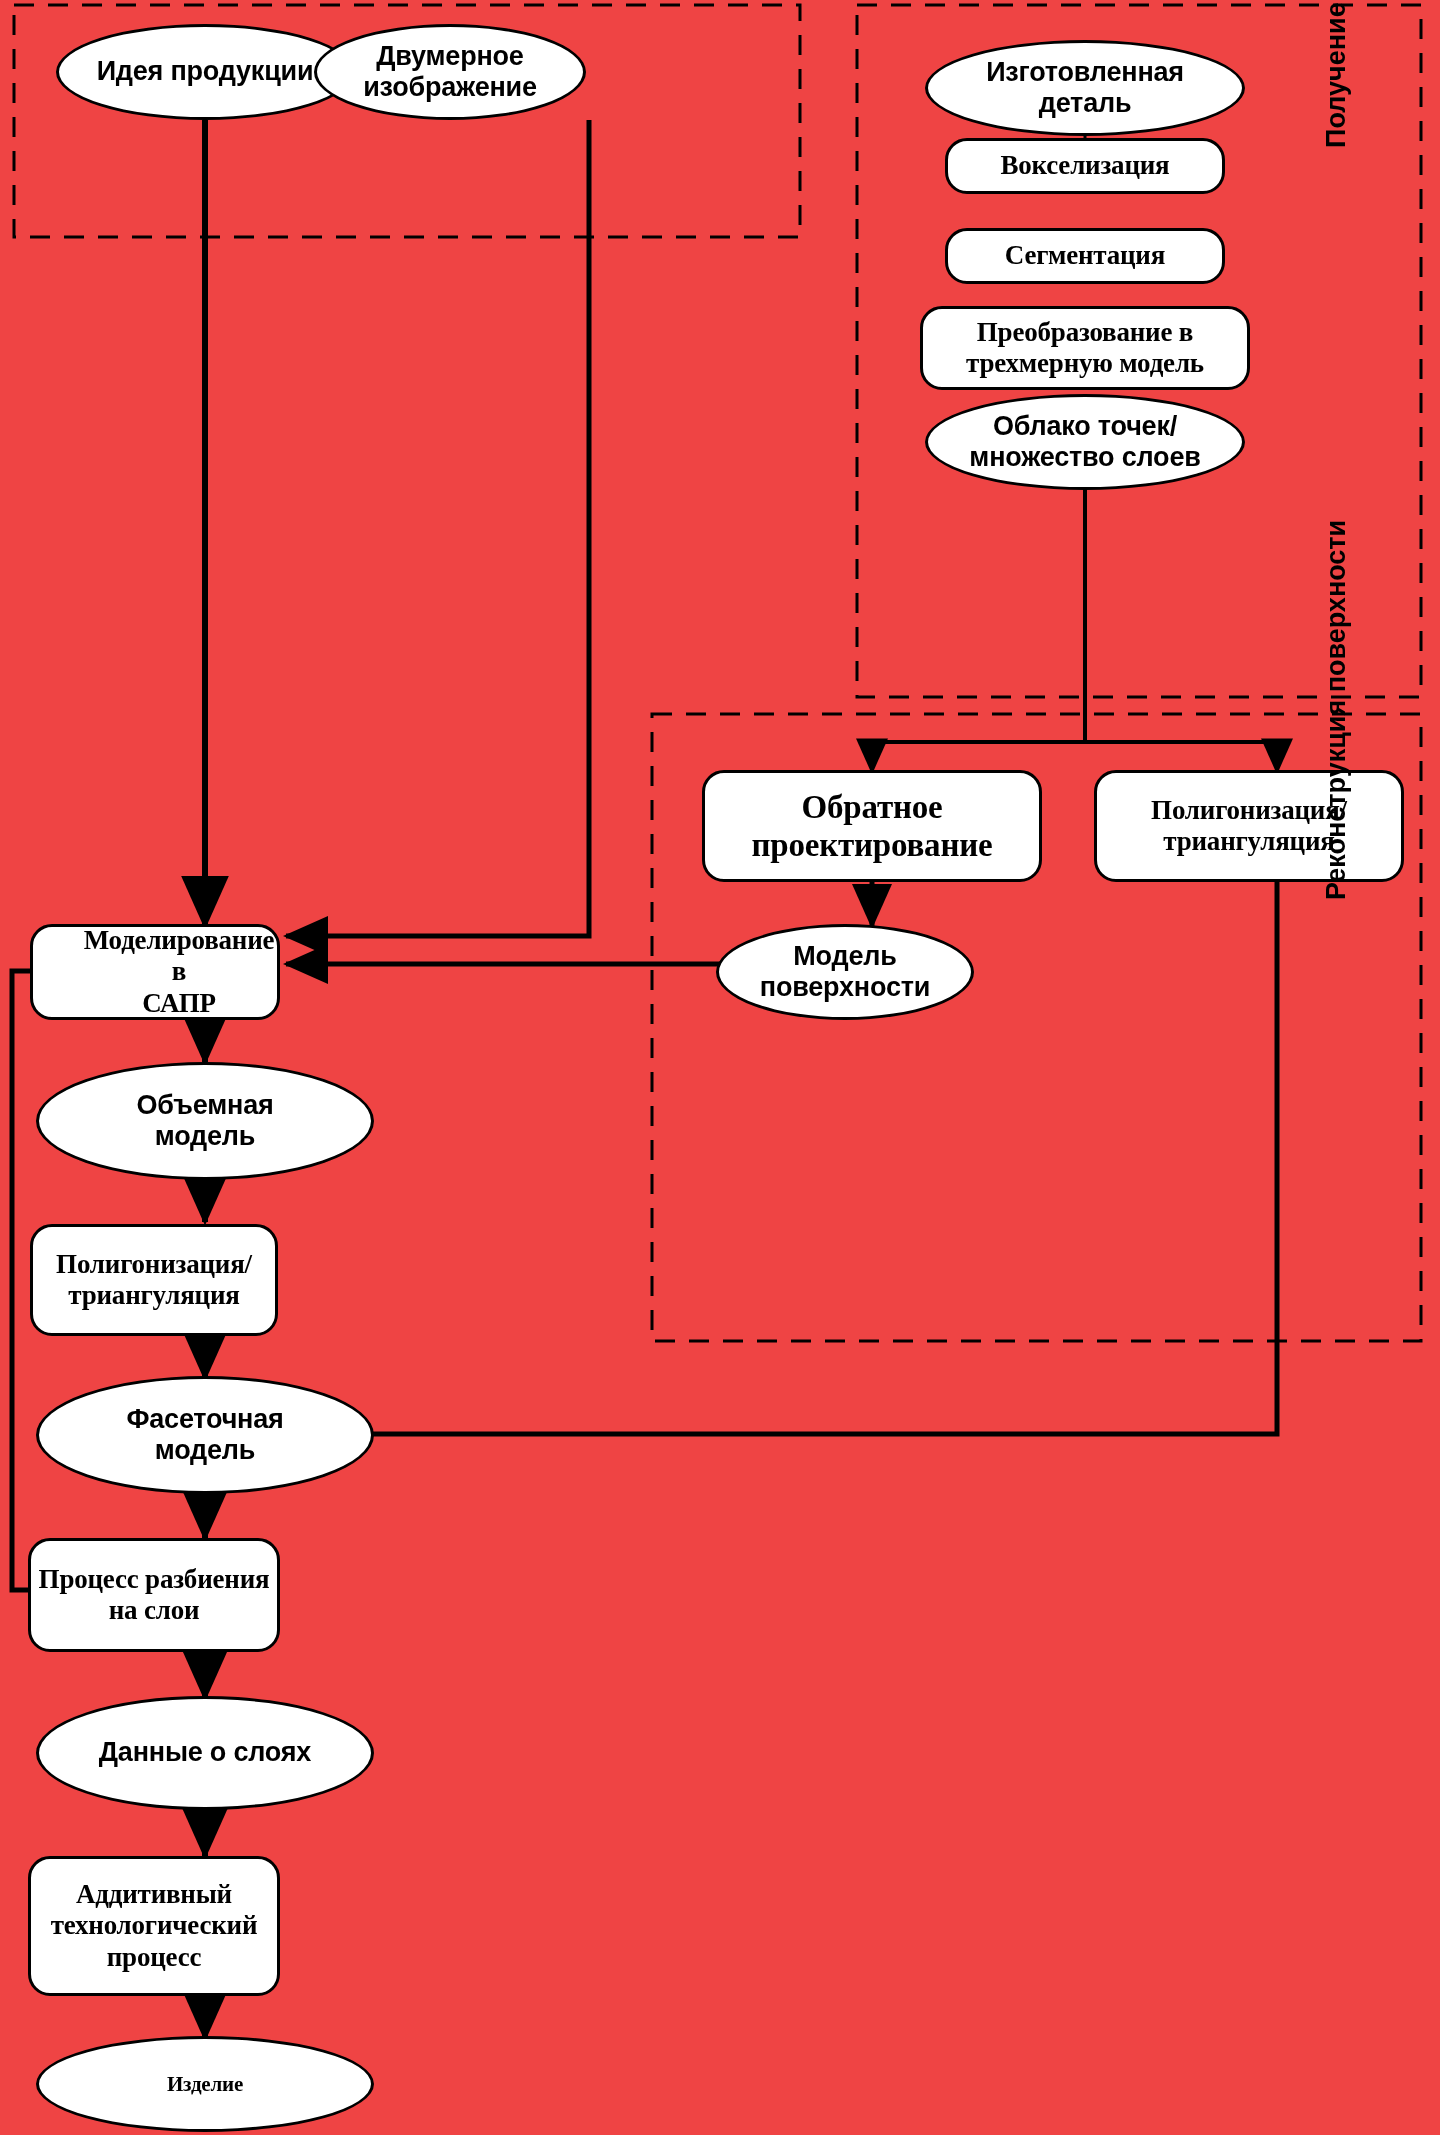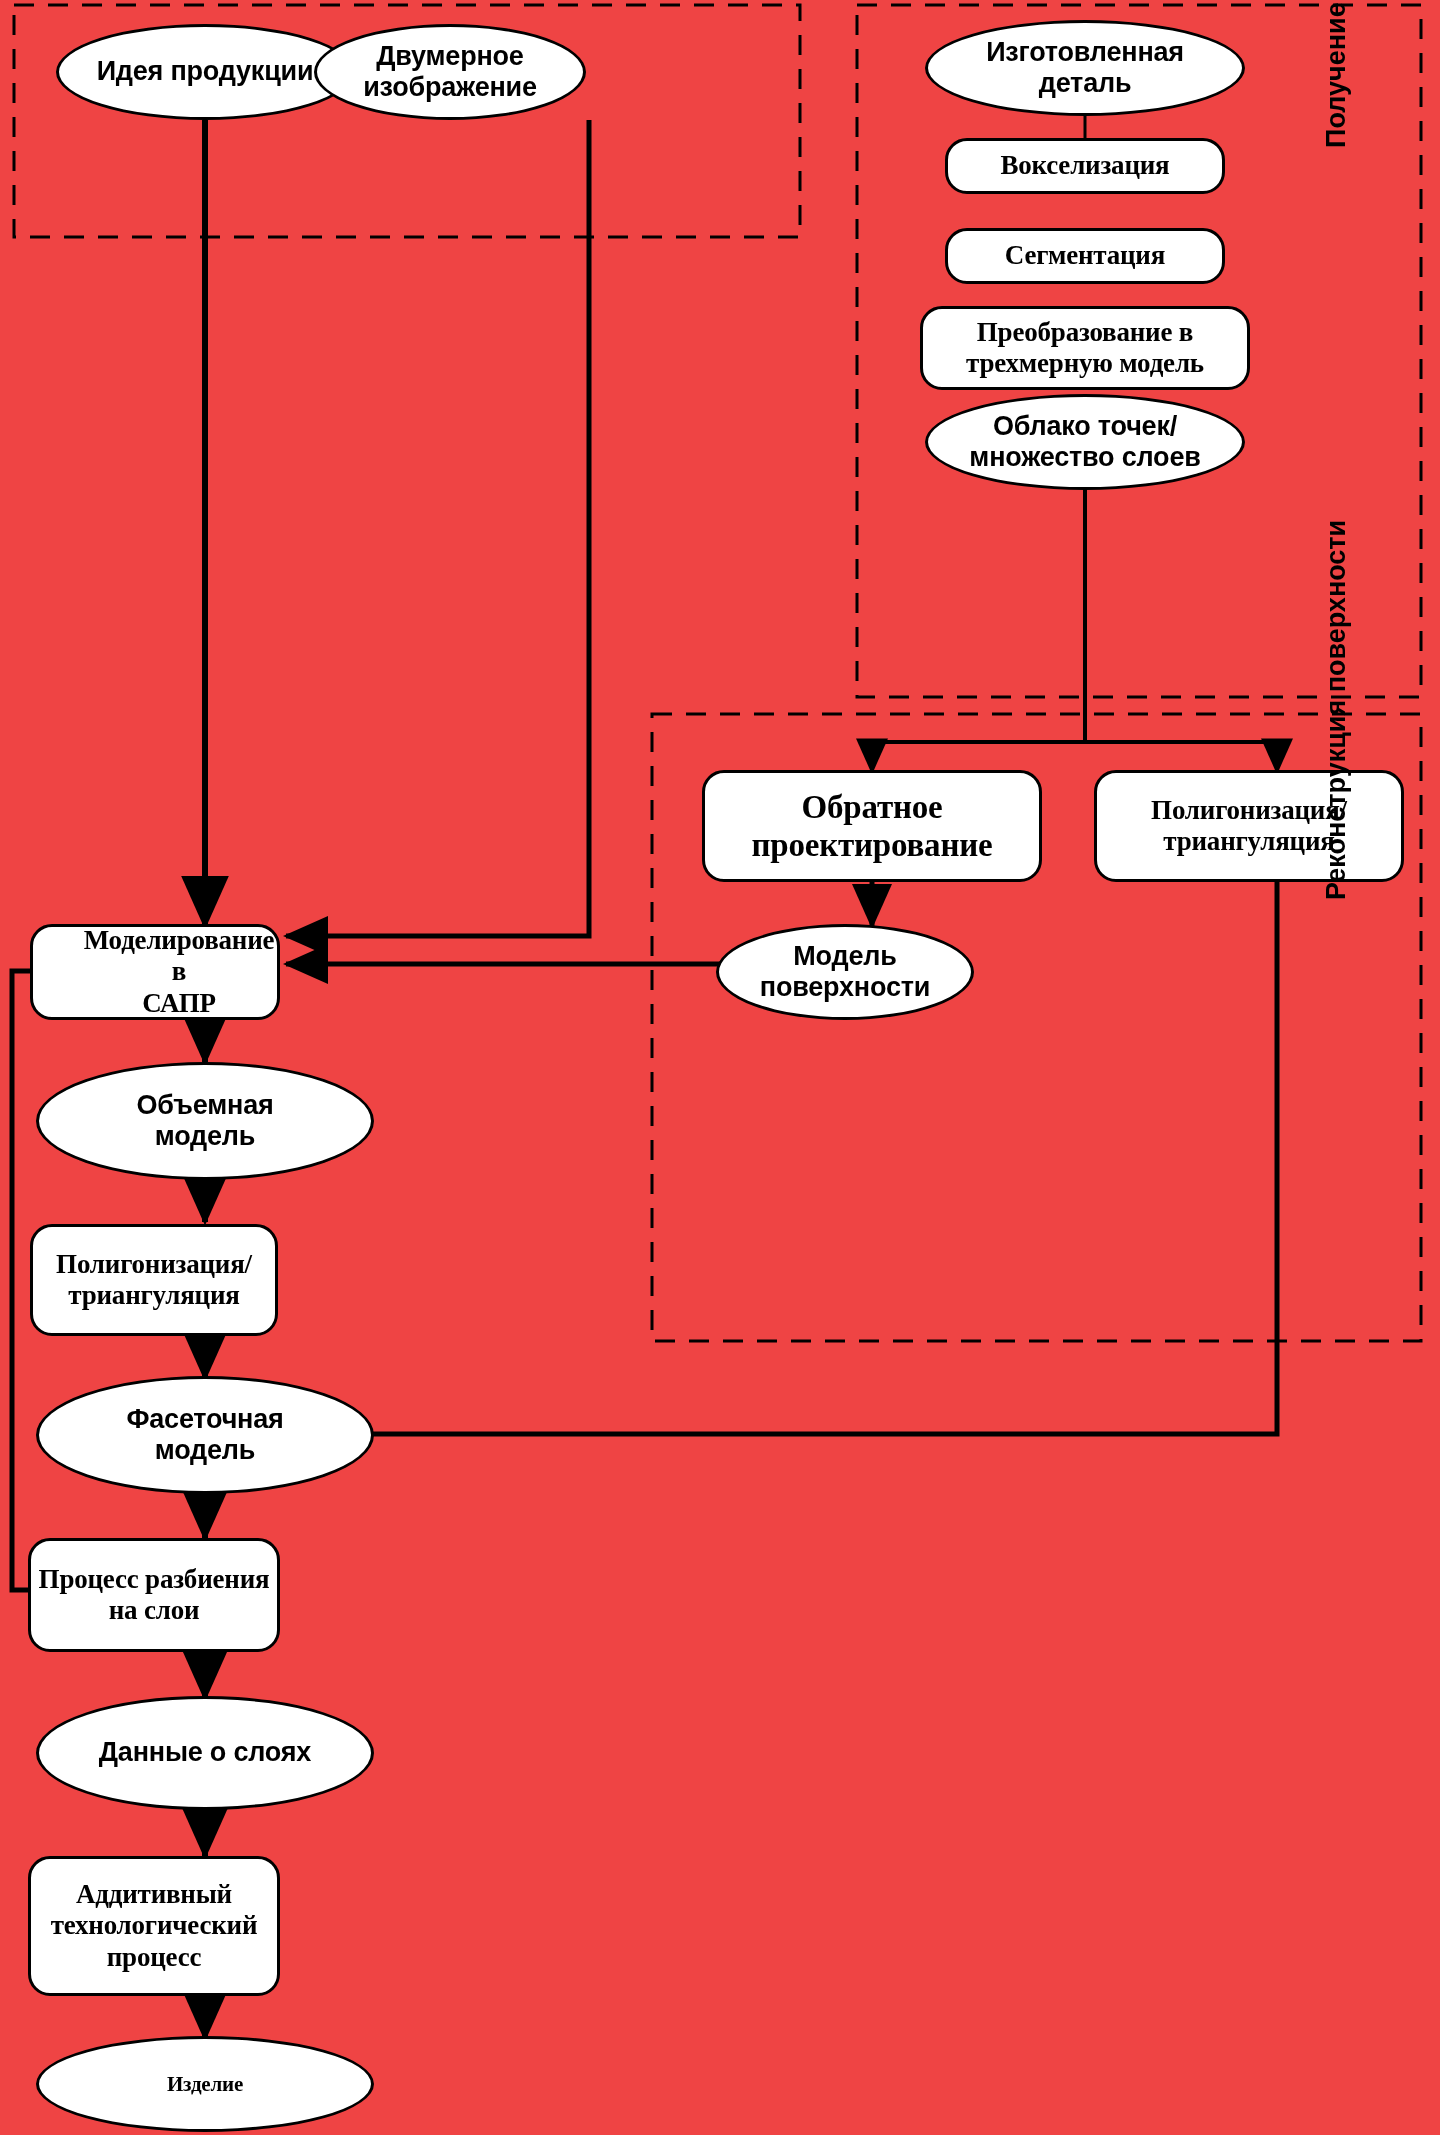--- a/index.html
+++ b/index.html
@@ -87,21 +87,21 @@
 
   <div class="node ellipse" style="left:56px;top:24px;width:298px;height:96px;font-size:27px;">
     <span>Идея продукции</span>
   </div>
 
   <div class="node ellipse" style="left:314px;top:24px;width:272px;height:96px;font-size:27px;">
     <span>Двумерное
 изображение</span>
   </div>
 
-  <div class="node ellipse" style="left:925px;top:20px;width:320px;height:96px;font-size:27px;">
+  <div class="node ellipse" style="left:925px;top:40px;width:320px;height:96px;font-size:27px;">
     <span>Изготовленная
 деталь</span>
   </div>
 
   <div class="node rect" style="left:945px;top:138px;width:280px;height:56px;font-size:27px;">
     <span>Вокселизация</span>
   </div>
 
   <div class="node rect" style="left:945px;top:228px;width:280px;height:56px;font-size:27px;">
     <span>Сегментация</span>

